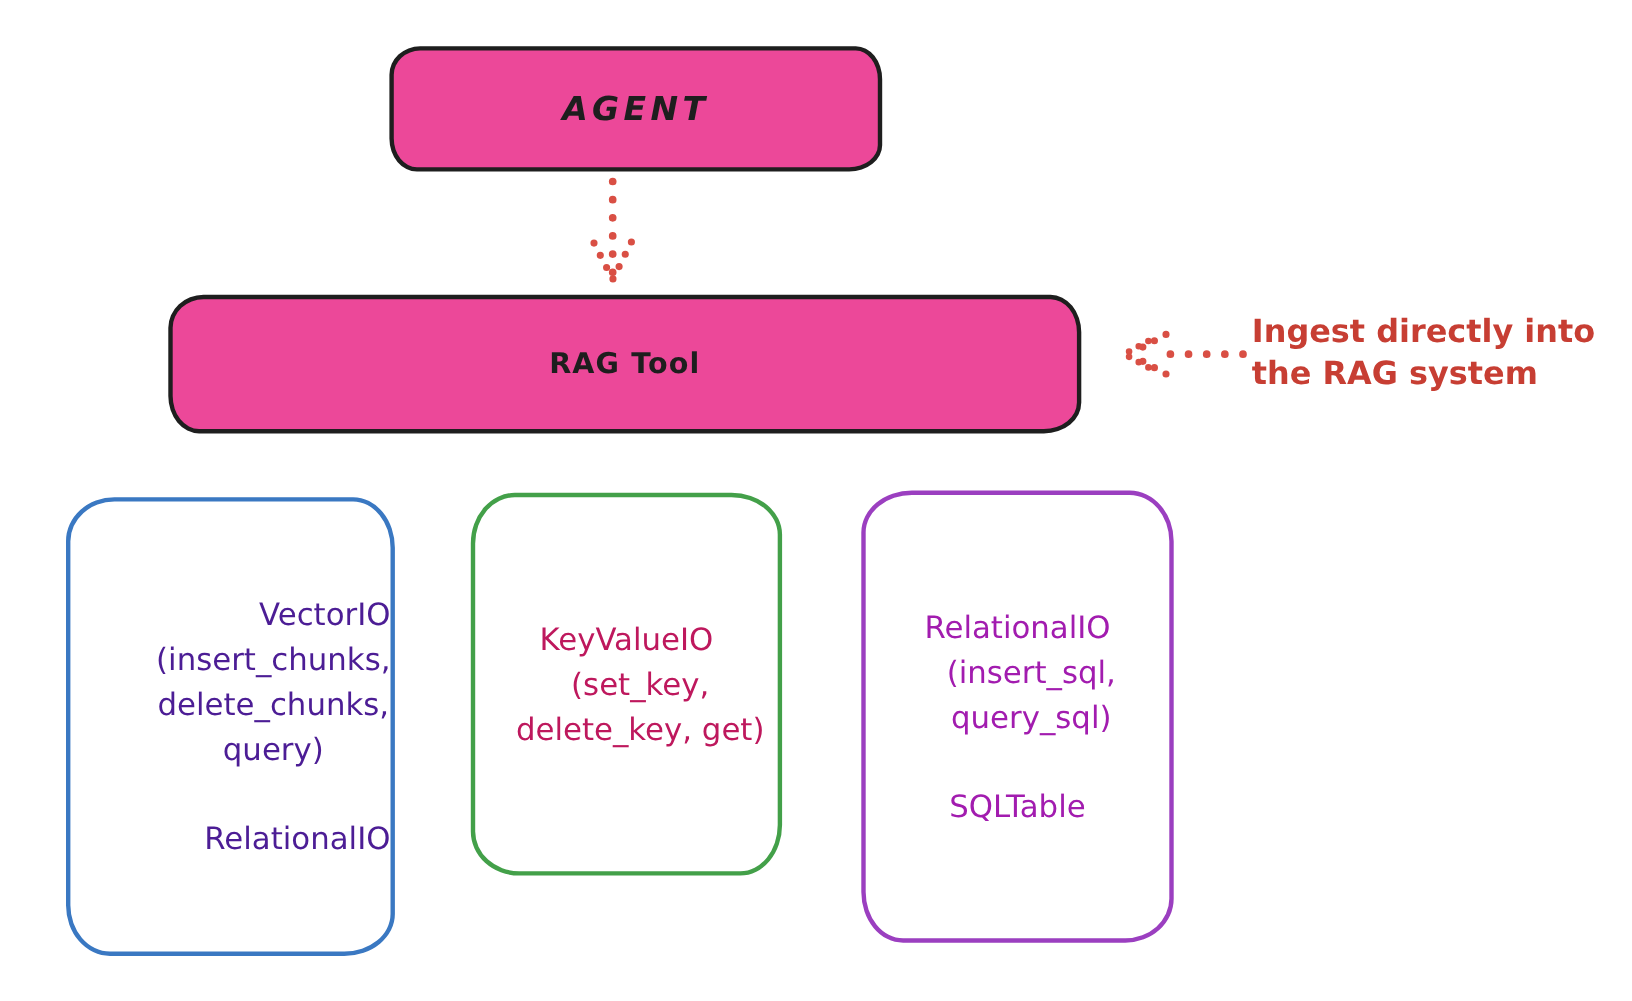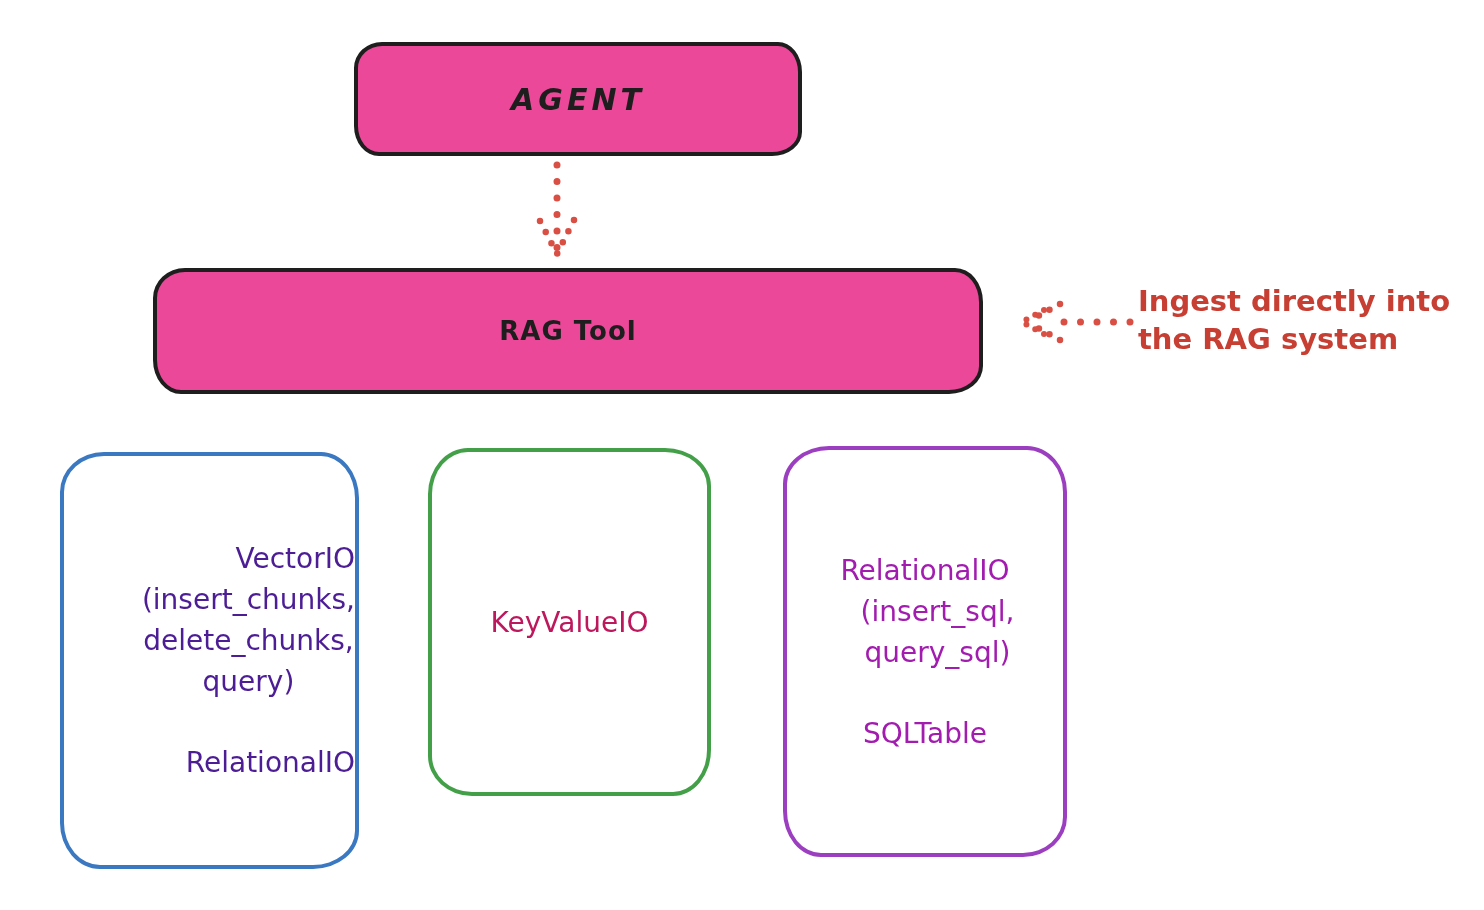--- a/index.html
+++ b/index.html
@@ -141,20 +141,22 @@
   <div class="backend backend-vector">
     <div>VectorIO</div>
     <div class="sig">(insert_chunks,
 delete_chunks,
 query)</div>
     <div class="idx">RelationalIO</div>
   </div>
 
   <div class="backend backend-keyvalue">
     <div>KeyValueIO</div>
+    <div class="sig">(set_key,
+delete_key, get)</div>
   </div>
 
   <div class="backend backend-relational">
     <div>RelationalIO</div>
     <div class="sig">(insert_sql,
 query_sql)</div>
     <div class="idx">SQLTable</div>
   </div>
 
 </div>

